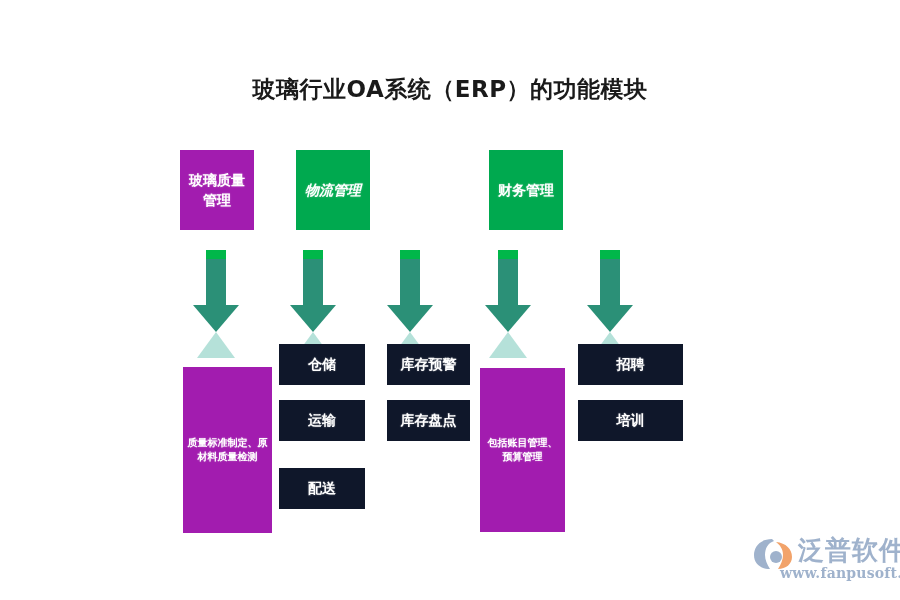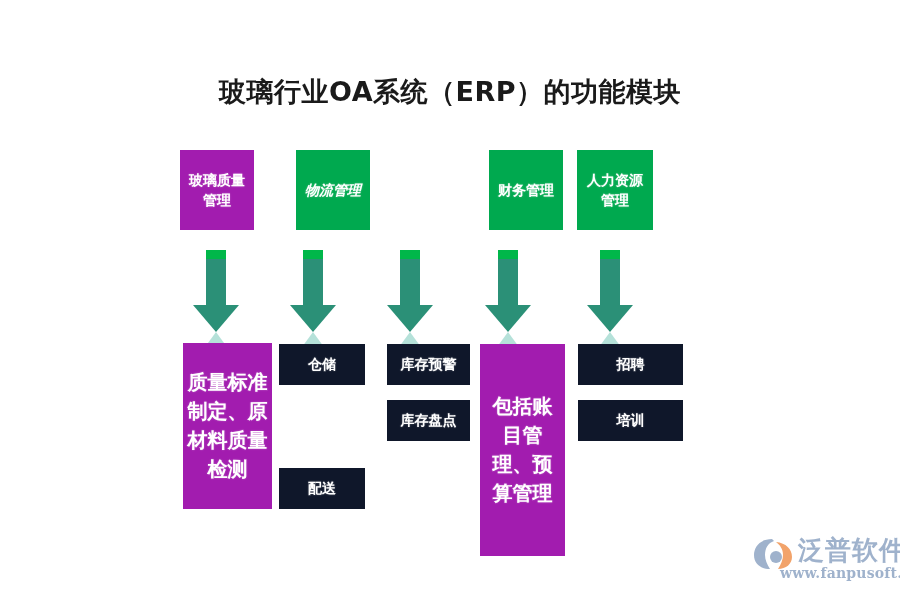--- a/index.html
+++ b/index.html
@@ -18,21 +18,21 @@
     overflow: hidden;
   }
 
   
   #diagram-title {
     position: absolute;
     left: 0;
     top: 76px;
     width: 900px;
     text-align: center;
-    font-size: 27px;
+    font-size: 23px;
     font-weight: bold;
     color: #1a1a1a;
     letter-spacing: 0.5px;
     line-height: 1.2;
     white-space: nowrap;
   }
 
   
   .node {
     position: absolute;
@@ -47,22 +47,23 @@
     padding: 2px 4px;
     text-shadow: 0 0 2px rgba(255,255,255,0.35);
   }
   .node.top {
     font-size: 14px;
   }
   .node.leaf {
     font-size: 14px;
   }
   .node.detail {
-    font-size: 20px;
+    font-size: 10px;
     align-items: center;
+    margin-top: 24px;
   }
 
   .c-yellow { background: #a21caf; }
   .c-green  { background: #00A94F; }
   .c-blue   { background: #0f172a; text-align: right; }
 
   
   .arrow {
     position: absolute;
     width: 46px;
@@ -145,21 +146,20 @@
 
   <div id="diagram-title">玻璃行业OA系统（ERP）的功能模块</div>
 
   <div class="node top c-yellow" style="left:180px; top:150px; width:74px; height:80px;">玻璃质量管理</div>
 
   <div class="node top c-green" style="left:296px; top:150px; width:74px; height:80px;font-style:italic;">物流管理</div>
 
 
   <div class="node top c-green" style="left:489px; top:150px; width:74px; height:80px;">财务管理</div>
 
-  <div class="node top c-green" style="left:577px; top:150px; width:76px; height:80px;">人力资源管理</div>
 
   <div class="arrow" style="left:193px; top:250px; height:82px;">
     <div class="cap"></div>
     <div class="shaft" style="height:47px;"></div>
     <div class="head" style="top:55px;"></div>
     <div class="reflect" style="top:82px;"></div>
   </div>
 
   <div class="arrow" style="left:290px; top:250px; height:82px;">
     <div class="cap"></div>
@@ -185,26 +185,27 @@
   <div class="arrow" style="left:587px; top:250px; height:82px;">
     <div class="cap"></div>
     <div class="shaft" style="height:47px;"></div>
     <div class="head" style="top:55px;"></div>
     <div class="reflect" style="top:82px;"></div>
   </div>
 
   <div class="node detail c-yellow" style="left:183px; top:343px; width:89px; height:166px;">质量标准制定、原材料质量检测</div>
 
   <div class="node leaf c-blue" style="left:279px; top:344px; width:86px; height:41px;">仓储</div>
+  <div class="node leaf c-blue" style="left:279px; top:400px; width:86px; height:41px;">运输</div>
   <div class="node leaf c-blue" style="left:279px; top:468px; width:86px; height:41px;">配送</div>
 
   <div class="node leaf c-blue" style="left:387px; top:344px; width:83px; height:41px;">库存预警</div>
   <div class="node leaf c-blue" style="left:387px; top:400px; width:83px; height:41px;">库存盘点</div>
 
-  <div class="node detail c-yellow" style="left:480px; top:344px; width:85px; height:212px;">包括账目管理、预算管理</div>
+  <div class="node detail c-yellow" style="left:480px; top:344px; width:85px; height:164px;">包括账目管理、预算管理</div>
 
   <div class="node leaf c-blue" style="left:578px; top:344px; width:105px; height:41px;">招聘</div>
   <div class="node leaf c-blue" style="left:578px; top:400px; width:105px; height:41px;">培训</div>
 
   <div id="watermark">
     <svg id="watermark-mark" viewBox="0 0 44 34">
       <path d="M20 2 C8 2 2 10 2 18 C2 27 9 32 18 32 C15 27 13 23 13 18 C13 11 16 6 22 4 Z" fill="#9FB2CC"></path>
       <path d="M24 5 C34 6 40 12 40 20 C40 27 34 32 26 32 C29 27 31 23 31 18 C31 12 28 8 24 5 Z" fill="#F2A36A"></path>
       <circle cx="24" cy="20" r="6" fill="#9FB2CC"></circle>
     </svg>

